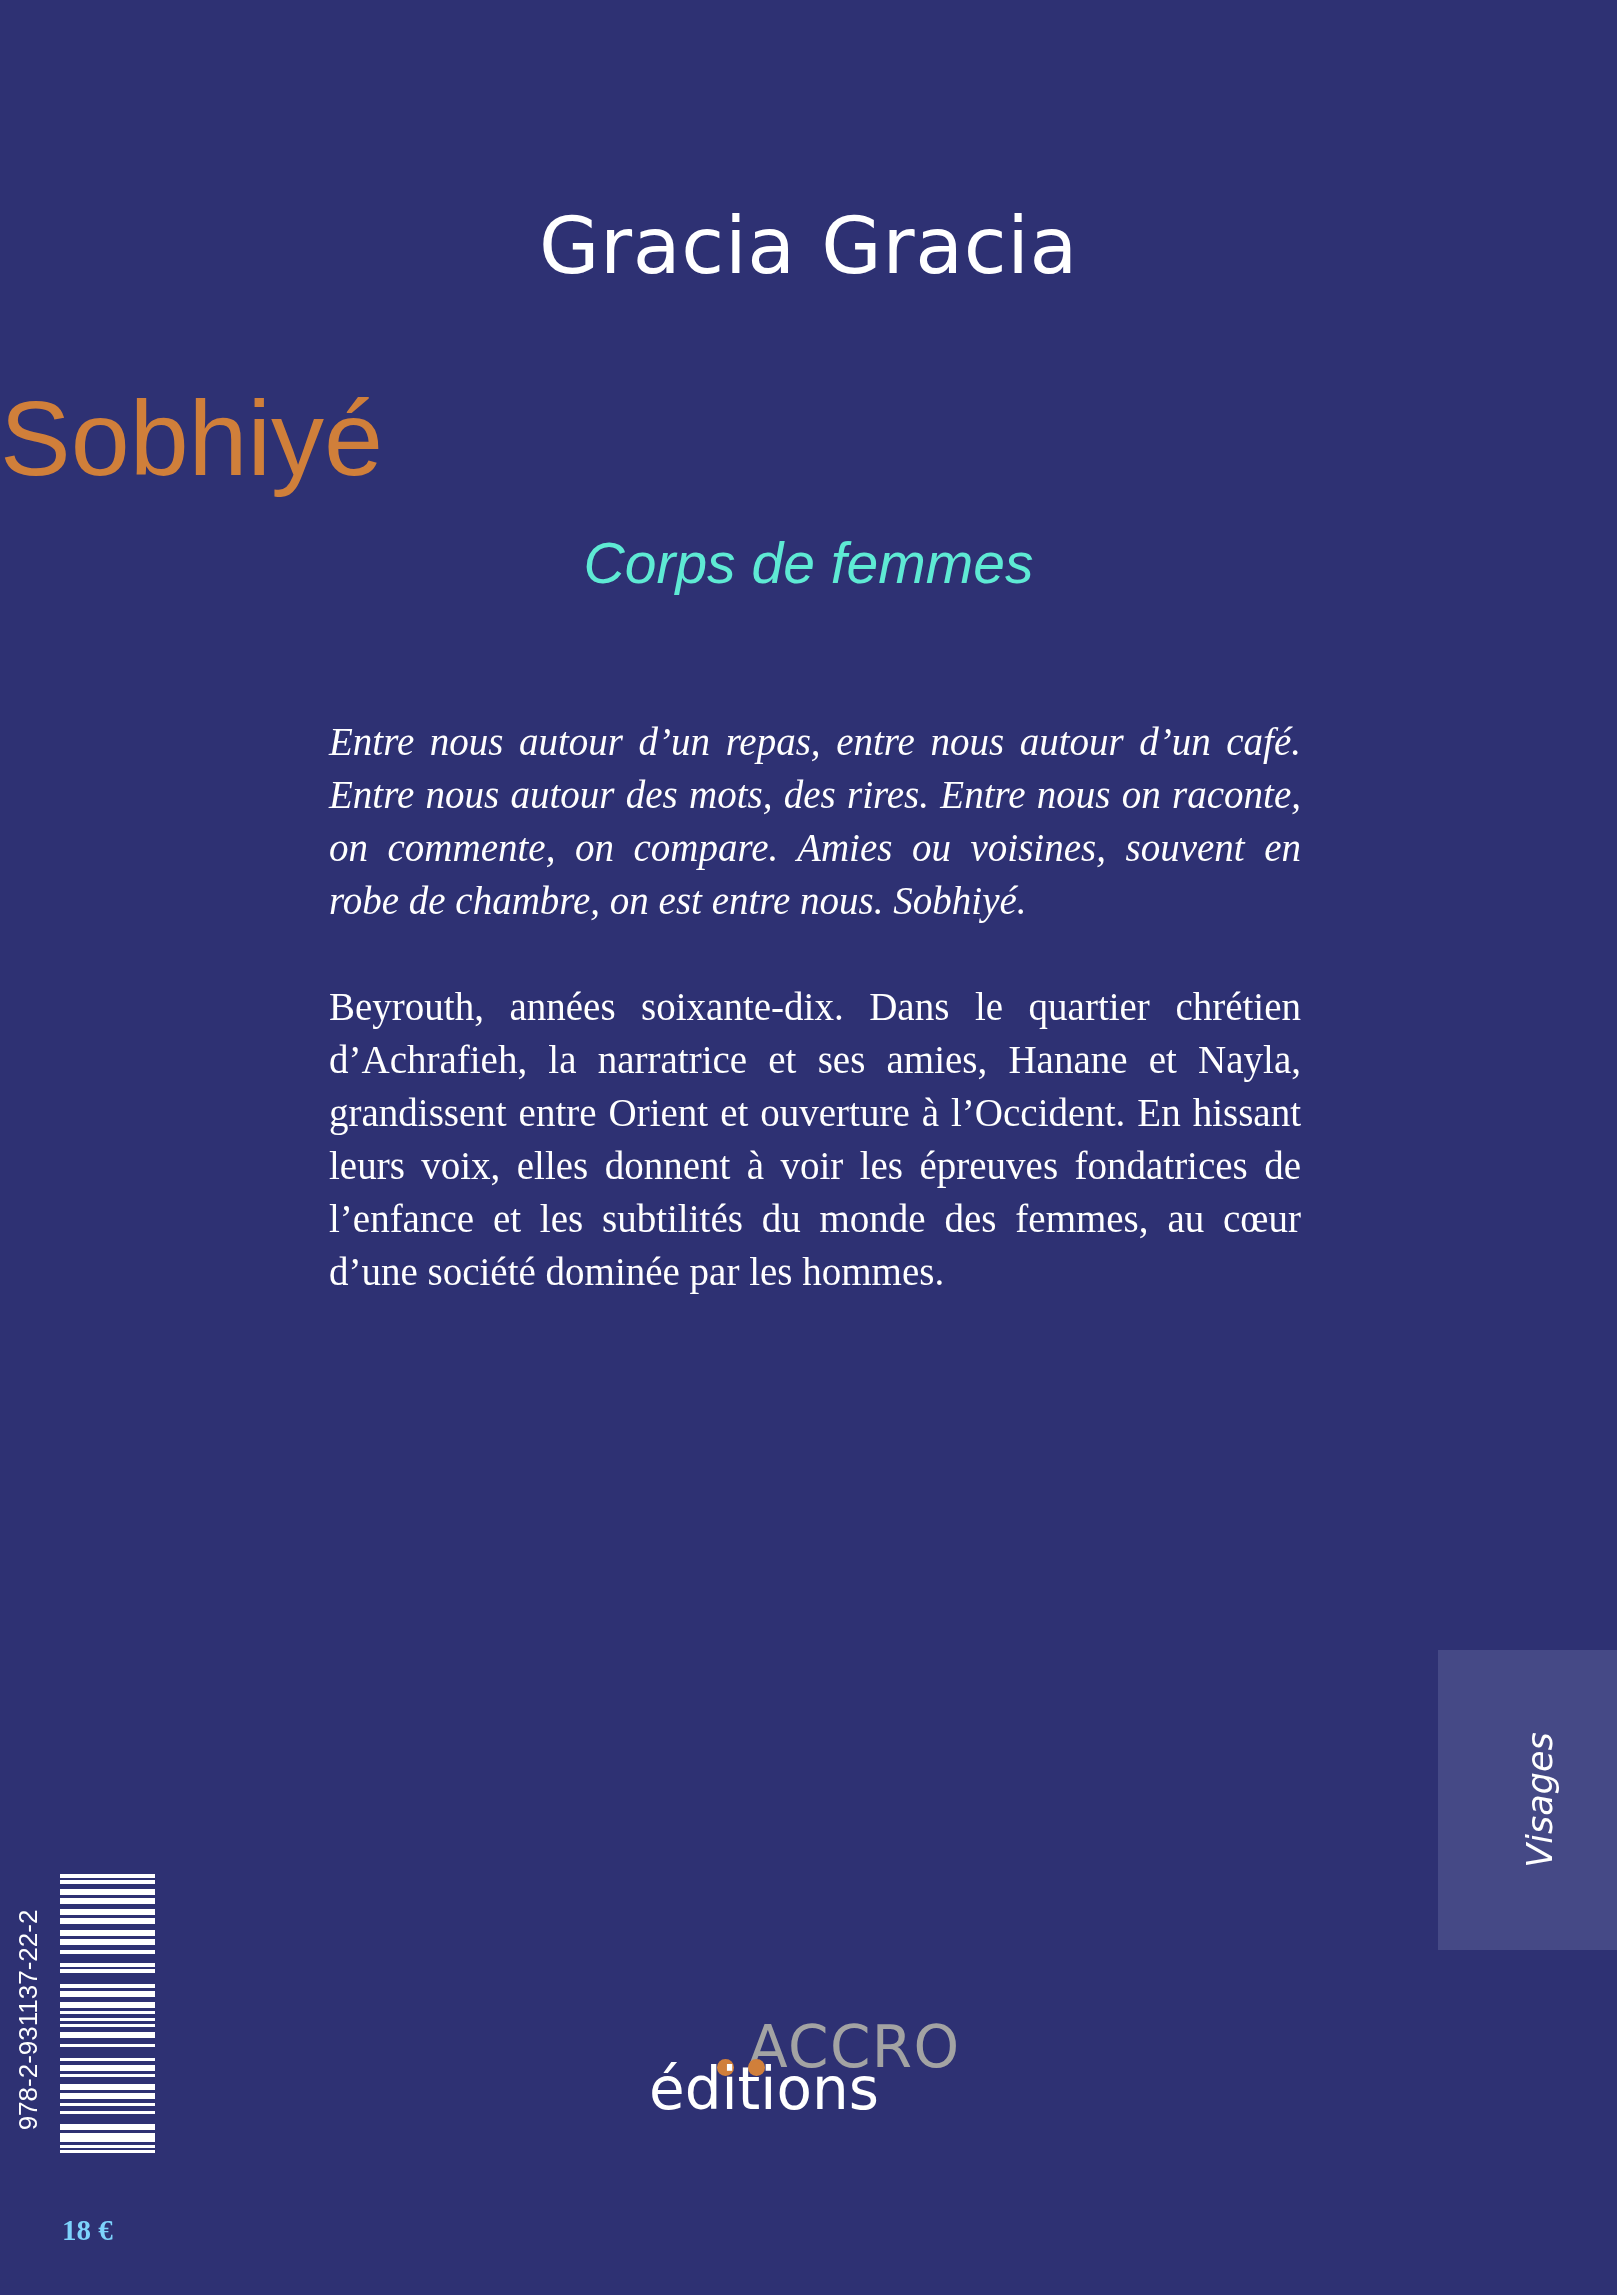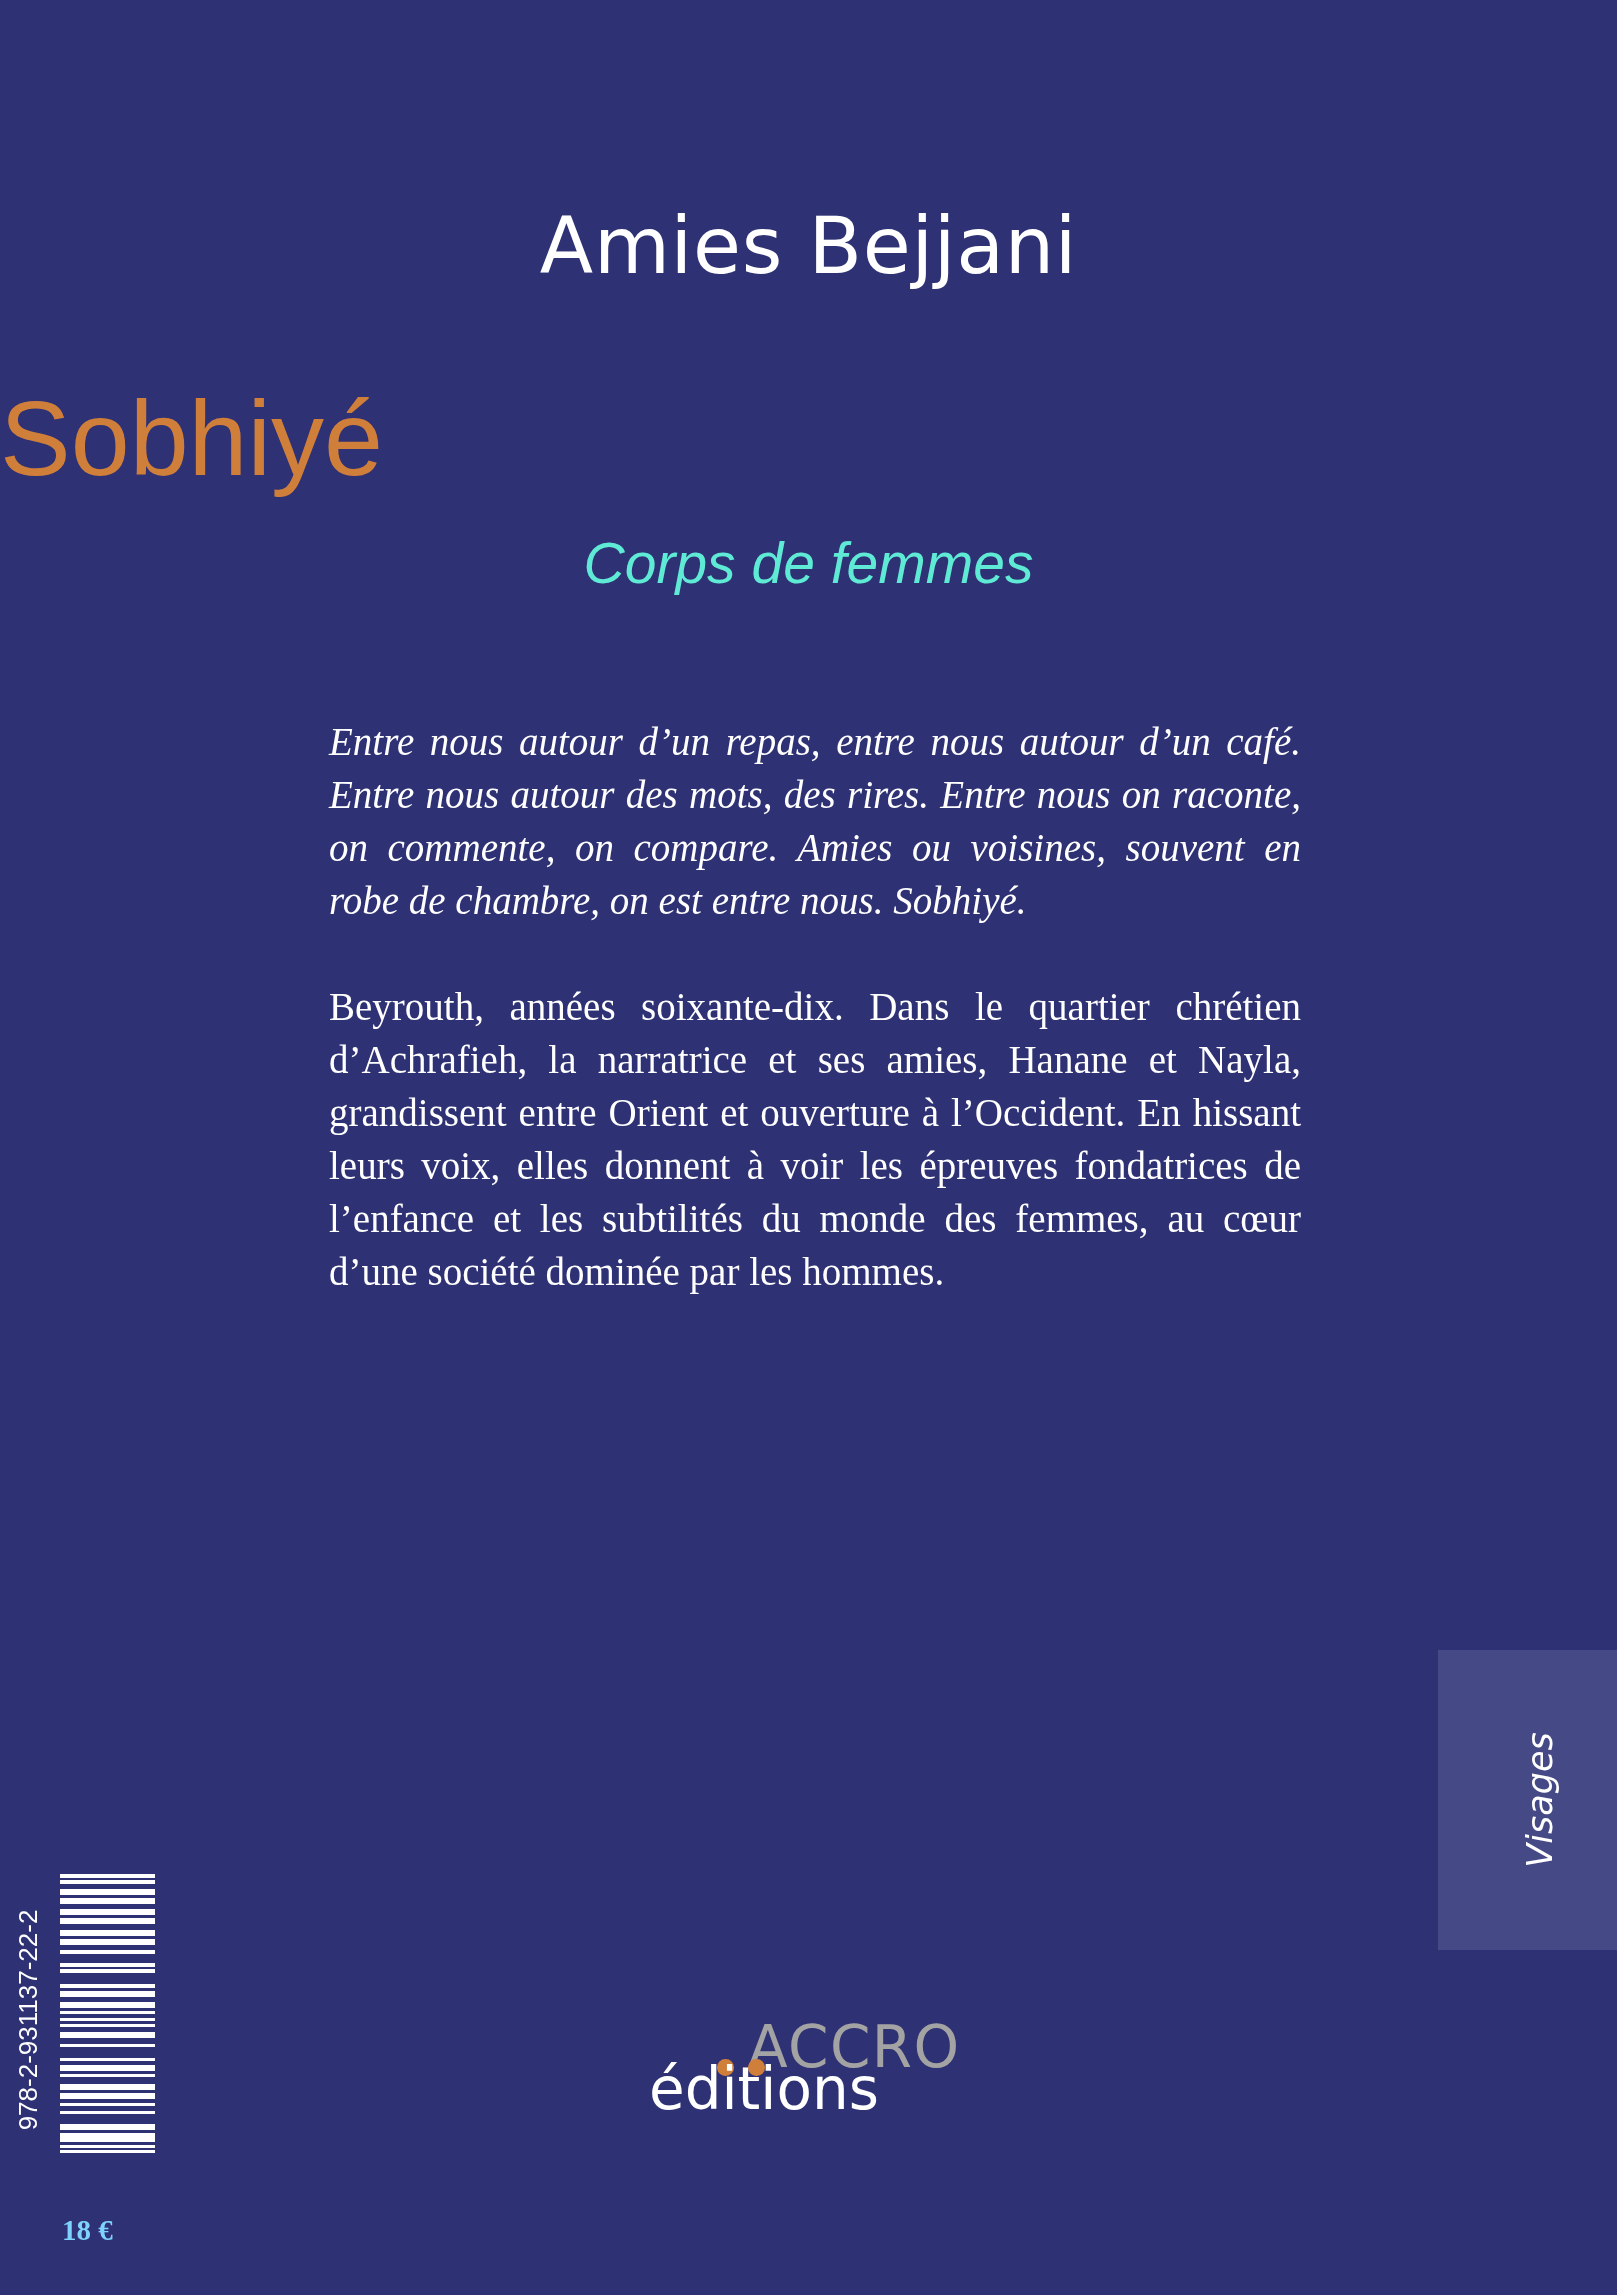--- a/index.html
+++ b/index.html
@@ -154,21 +154,21 @@
       position: absolute;
       width: 16.7px;
       height: 16.7px;
       border-radius: 50%;
       background: #d07f3a;
     }
   </style>
 </head>
 <body>
 
-<div class="author">Amies Bejjani</div>
+<div class="author">Gracia Gracia</div>
 <div class="title">Sobhiyé</div>
 <div class="subtitle">Corps de femmes</div>
 
 <div class="blurb">
   <p class="italic">Entre nous autour d’un repas, entre nous autour d’un café. Entre nous autour des mots, des rires. Entre nous on raconte, on commente, on compare. Amies ou voisines, souvent en robe de chambre, on est entre nous. Sobhiyé.</p>
   <p>Beyrouth, années soixante-dix. Dans le quartier chrétien d’Achrafieh, la narratrice et ses amies, Hanane et Nayla, grandissent entre Orient et ouverture à l’Occident. En hissant leurs voix, elles donnent à voir les épreuves fondatrices de l’enfance et les subtilités du monde des femmes, au cœur d’une société dominée par les hommes.</p>
 </div>
 
 <div class="collection-tab">
   <span class="collection-label">Visages</span>

